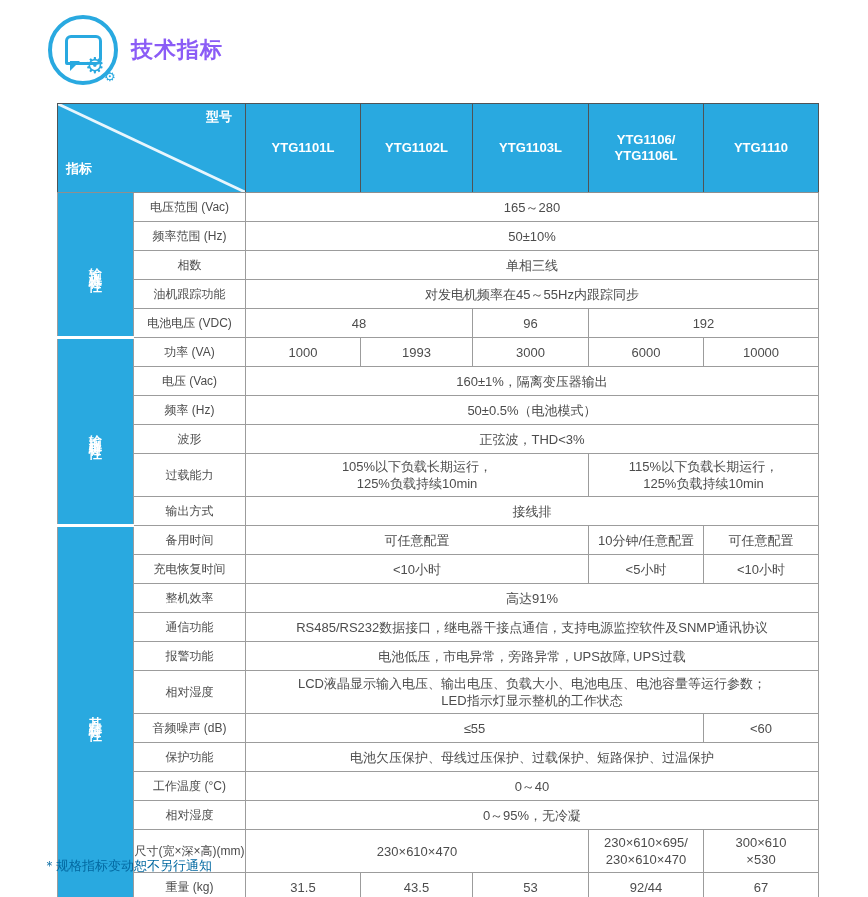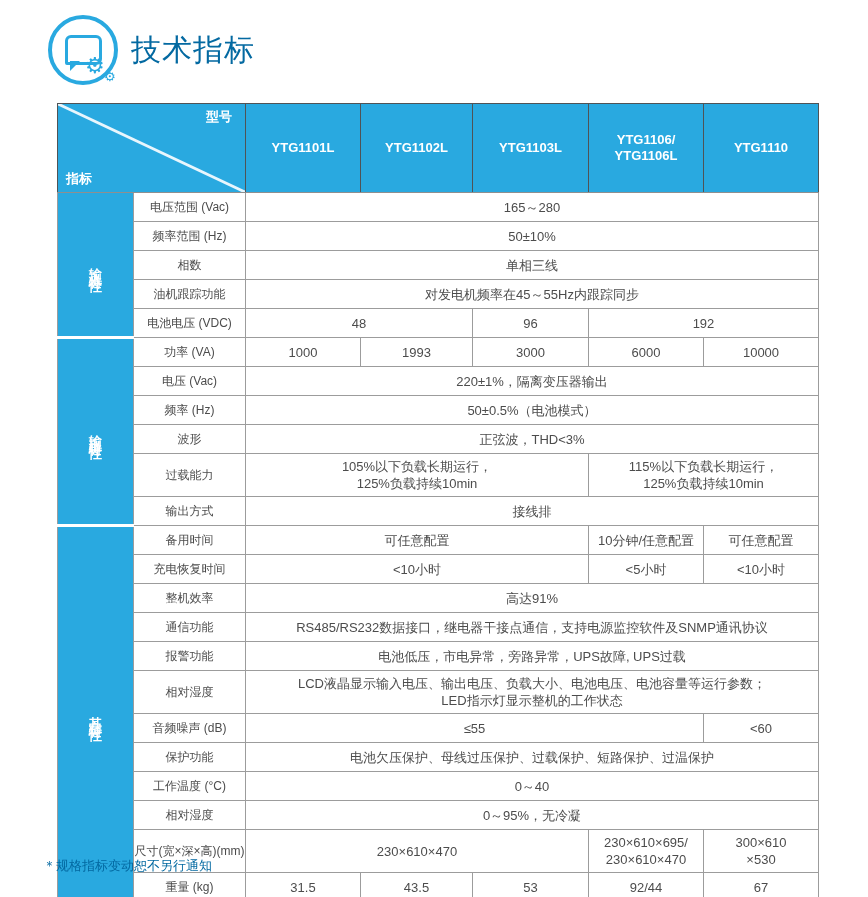--- a/index.html
+++ b/index.html
@@ -20,42 +20,42 @@
     border:3px solid #29a9e0; border-radius:6px 6px 6px 2px;
   }
   .hero-icon .bubble:after {
     content:""; position:absolute; left:2px; bottom:-9px;
     border:5px solid transparent; border-top-color:#29a9e0; border-left-color:#29a9e0;
   }
   .hero-icon .gear { position:absolute; color:#29a9e0; line-height:1; }
   .hero-icon .g1 { font-size:22px; left:17px; top:17px; }
   .hero-icon .g2 { font-size:13px; left:36px; top:32px; }
   .hero-text { margin-left:13px; }
-  .hero-title { font-size:30px; font-weight:normal; color:#0369a1; letter-spacing:1px; }
+  .hero-title { font-size:22px; font-weight:bold; color:#8b5cf6; letter-spacing:1px; }
   .hero-sub   { font-size:20px; color:#686868; margin-top:6px; }
 
   
   .spec-wrap { position:absolute; left:57px; top:103px; }
   table.spec {
     border-collapse:collapse; table-layout:fixed; width:761px;
     border:1px solid #8f8f8f;
   }
   .spec th, .spec td {
     font-size:13px; text-align:center; vertical-align:middle;
     white-space:pre-line; overflow:hidden;
   }
   .spec thead tr { height:40px; }
   .spec th {
     background:#29a9e0; color:#fff; font-weight:bold;
     border:1px solid #4f5356; border-bottom-color:#8f8f8f; line-height:16px;
   }
   .spec th.corner { position:relative; padding:12px; }
   .spec th.corner svg { position:absolute; left:0; top:0; width:100%; height:100%; }
   .corner-tr { position:absolute; right:13px; top:5px; font-size:13px; }
-  .corner-bl { position:absolute; left:8px; bottom:5px; font-size:13px;margin-top:36px; }
+  .corner-bl { position:absolute; left:8px; bottom:15px; font-size:13px;margin-top:36px; }
   .spec td { border:1px solid #9c9c9c; background:#fff; line-height:17px; }
   .spec td.group {
     background:#29a9e0; color:#fff; font-weight:bold;
     writing-mode:vertical-rl; text-orientation:upright;
     letter-spacing:4px; font-size:13px;
     border:1px solid #9c9c9c;
   }
   .spec td.group.sep { border-top:3px solid #fff; }
   .spec td.rowlabel { font-size:12px; white-space:nowrap; }
   .spec tbody tr { height:29px;margin-top:26px; }
@@ -135,21 +135,21 @@
           <td class="group sep" rowspan="6">输出特性</td>
           <td class="rowlabel">功率 (VA)</td>
           <td colspan="1">1000</td>
           <td colspan="1">1993</td>
           <td colspan="1">3000</td>
           <td colspan="1">6000</td>
           <td colspan="1">10000</td>
         </tr>
         <tr>
           <td class="rowlabel">电压 (Vac)</td>
-          <td colspan="5">220±1%，隔离变压器输出</td>
+          <td colspan="5">160±1%，隔离变压器输出</td>
         </tr>
         <tr>
           <td class="rowlabel">频率 (Hz)</td>
           <td colspan="5">50±0.5%（电池模式）</td>
         </tr>
         <tr>
           <td class="rowlabel">波形</td>
           <td colspan="5">正弦波，THD&lt;3%</td>
         </tr>
         <tr class="tall">

